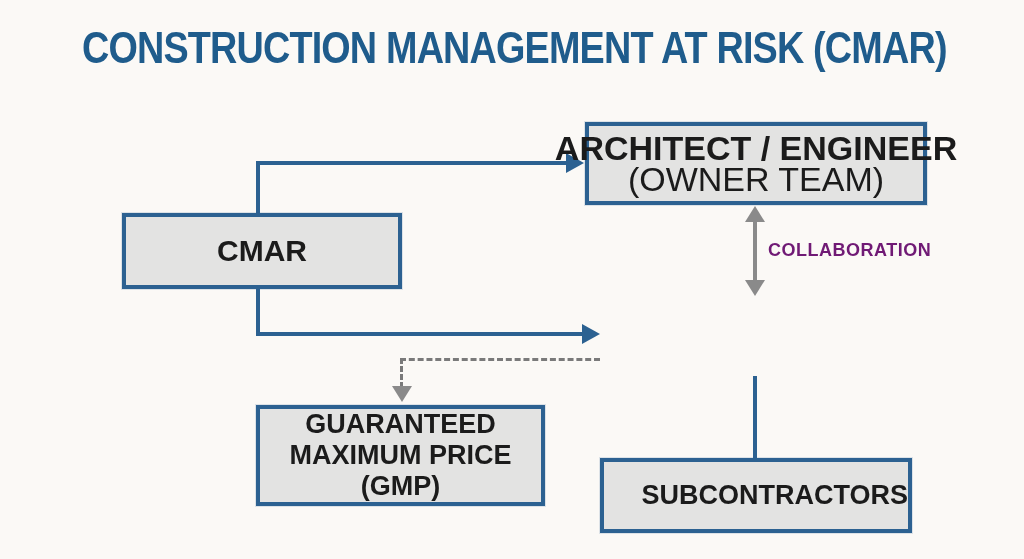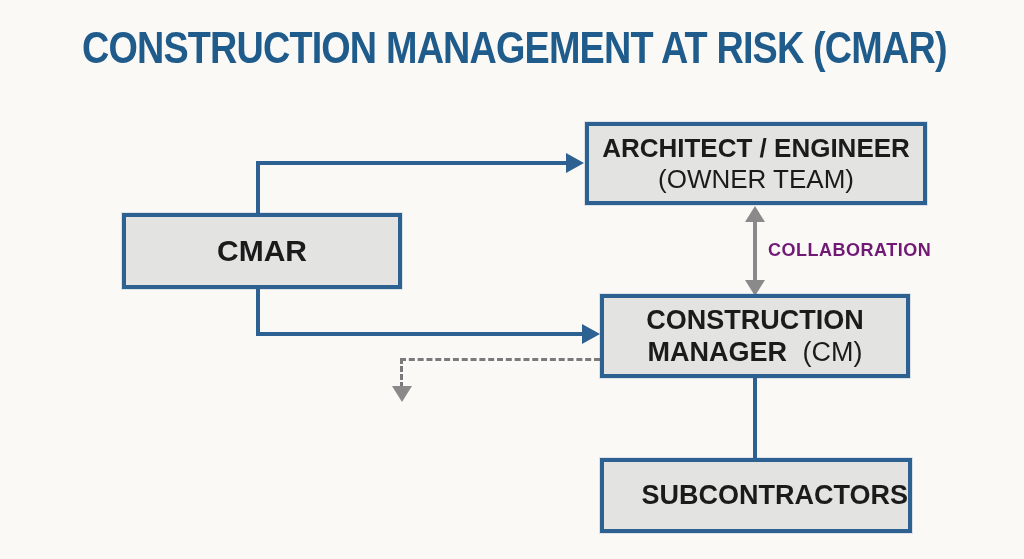--- a/index.html
+++ b/index.html
@@ -43,21 +43,21 @@
     text-align: center;
     color: #1b1b1b;
     box-shadow: 0 0 0 1px rgba(44,97,145,0.15);
   }
   .node .ln { display: block; white-space: nowrap; }
   .bold { font-weight: 700; }
   .light { font-weight: 400; }
   .gap { margin-left: 8px; }
 
   .node-owner   { left: 122px; top: 213px; width: 280px; height: 76px; font-size: 30px; }
-  .node-arch    { left: 585px; top: 122px; width: 342px; height: 83px; font-size: 26px; line-height: 31px; }
+  .node-arch    { left: 585px; top: 122px; width: 342px; height: 83px; font-size: 34px; line-height: 31px; }
   .node-cm      { left: 600px; top: 294px; width: 310px; height: 84px; font-size: 27px; line-height: 32px; }
   .node-gmp     { left: 256px; top: 405px; width: 289px; height: 101px; font-size: 27px; line-height: 31px; }
   .node-sub     { left: 600px; top: 458px; width: 312px; height: 75px; font-size: 27px; align-items: flex-end; }
 
   .line {
     position: absolute;
     background: #2c6191;
   }
   .arrow {
     position: absolute;
@@ -117,26 +117,24 @@
 
   <div class="node node-owner">
     <span class="ln bold">CMAR</span>
   </div>
 
   <div class="node node-arch">
     <span class="ln bold">ARCHITECT / ENGINEER</span>
     <span class="ln light">(OWNER TEAM)</span>
   </div>
 
-  <div class="node node-cm">
-    <span class="ln bold">CONSTRUCTION</span>
-    <span class="ln">
-      <span class="bold">MANAGER</span>
-      <span class="light gap">(CM)</span>
-    </span>
+
+  <div class="node node-gmp">
+    <span class="ln bold">GUARANTEED</span>
+    <span class="ln bold">MAXIMUM PRICE</span>
+    <span class="ln bold">(GMP)</span>
   </div>
-
 
   <div class="node node-sub">
     <span class="ln bold">SUBCONTRACTORS</span>
   </div>
 
 </div>
 
 </body></html>

